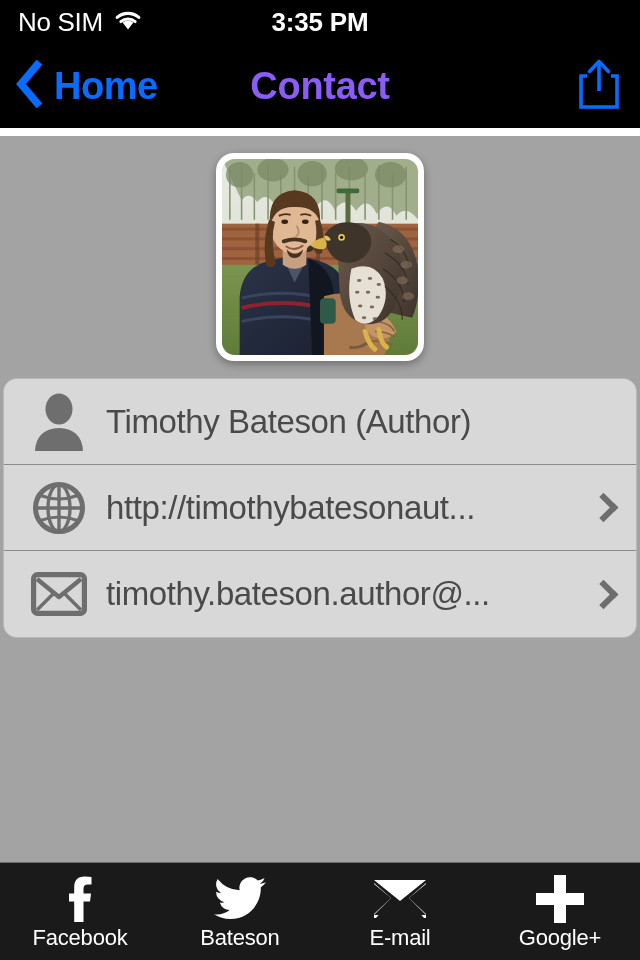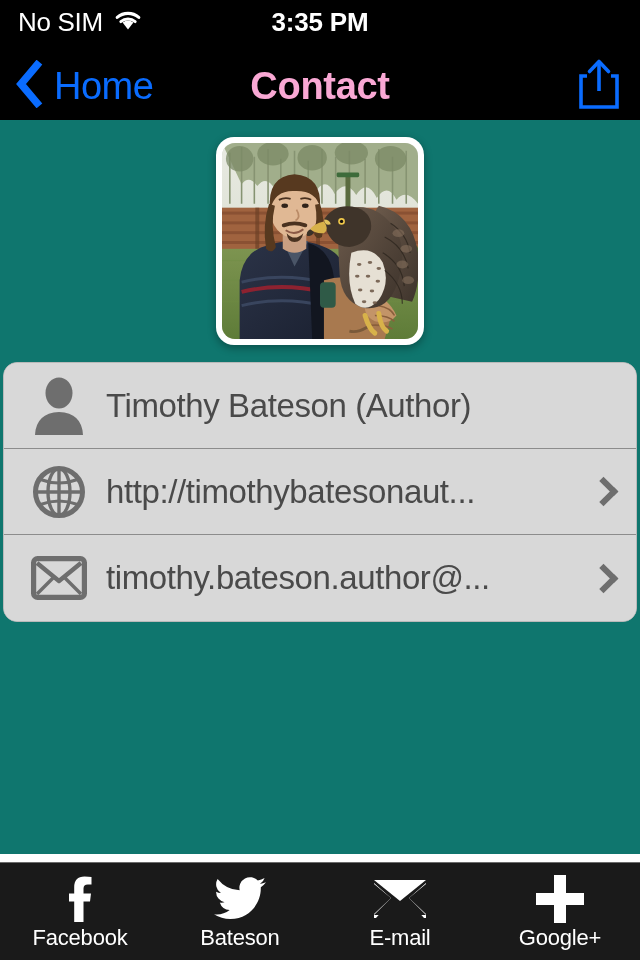--- a/index.html
+++ b/index.html
@@ -106,54 +106,54 @@
     top: 0;
     height: 84px;
     display: flex;
     align-items: center;
     gap: 10px;
     cursor: pointer;
   }
   .nav-back-label {
     color: #0a6cff;
     font-size: 38px;
-    font-weight: 400;
+    font-weight: 700;
     letter-spacing: -0.5px;
     line-height: 1;
   }
   .nav-title {
     position: absolute;
     left: 0; right: 0;
     top: 0;
     height: 84px;
     display: flex;
     align-items: center;
     justify-content: center;
-    color: #f9a8d4;
+    color: #8b5cf6;
     font-size: 38px;
     font-weight: 700;
     letter-spacing: -0.3px;
   }
   .nav-share {
     position: absolute;
     right: 18px;
     top: 0;
     height: 84px;
     display: flex;
     align-items: center;
     cursor: pointer;
   }
 
   
   .content {
     position: absolute;
-    top: 120px; left: 0;
+    top: 136px; left: 0;
     width: 640px;
     height: 734px;
-    background: #0f766e;
+    background: #a3a3a3;
   }
 
   
   .photo-wrap {
     position: absolute;
     top: 17px;
     left: 216px;
     width: 208px;
     height: 208px;
     background: #ffffff;

